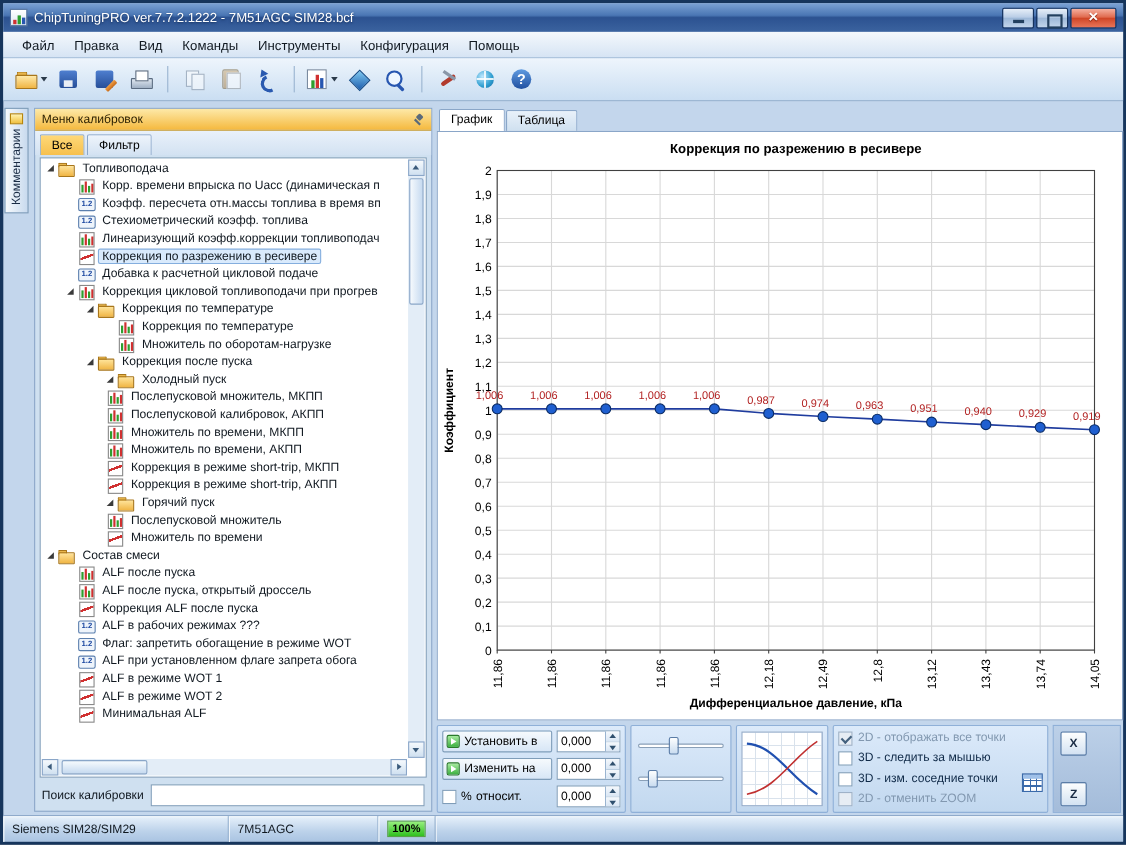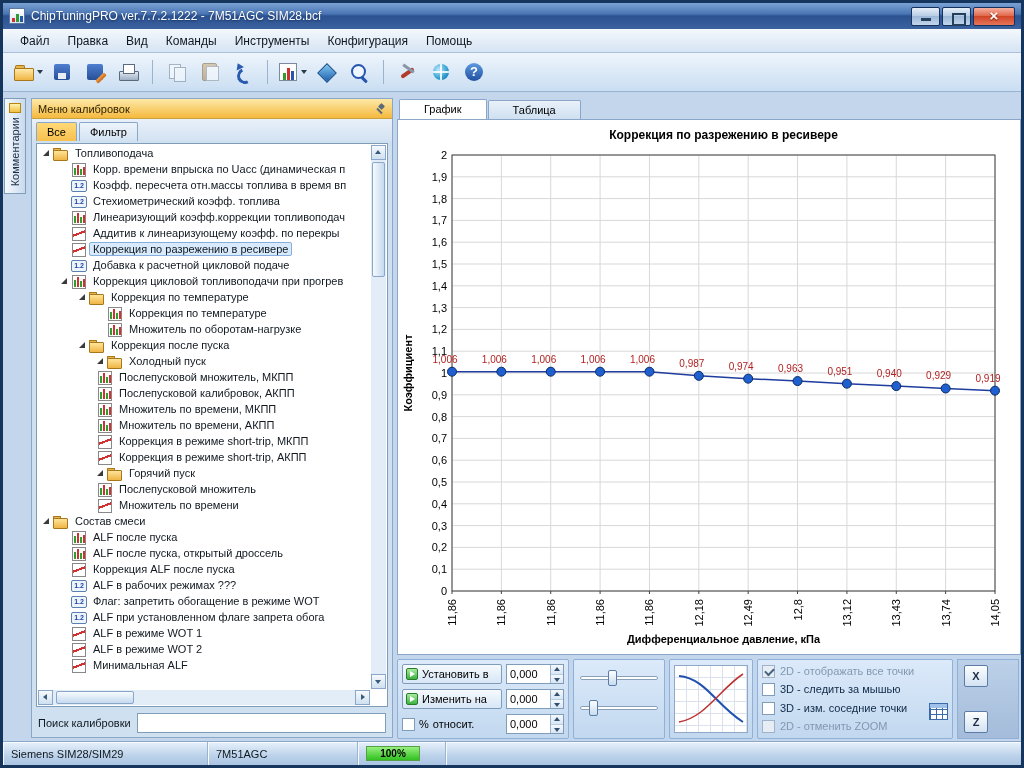--- a/index.html
+++ b/index.html
@@ -108,21 +108,21 @@
 .sbh.left::after{left:4px;border-right:4px solid #3a5a7a}
 .sbh.right::after{left:5px;border-left:4px solid #3a5a7a}
 .sb-thumb-h{position:absolute;top:1px;bottom:1px;left:18px;width:78px;background:linear-gradient(#f6fafd,#c6daf0);border:1px solid #8aa6c8;border-radius:2px}
 .searchrow{height:28px;display:flex;align-items:center;padding:3px 6px;gap:6px;flex:none}
 .search-label{font-size:11px;color:#101820}
 .search-input{flex:1;height:20px;border:1px solid #7f9db9;font-size:11px;padding:0 4px;background:#fff;outline:none}
 
 
 .rpanel{position:absolute;left:394px;top:95px;width:624px;height:557px}
 .rtabs{height:21px;display:flex;padding-left:2px;gap:1px;align-items:flex-end}
-.rtab{font-size:11px;padding:3px 24px;border:1px solid #8aa6c8;border-bottom:none;border-radius:2px 2px 0 0;background:linear-gradient(#e9f1fa,#cfe0f0)}
+.rtab{font-size:11px;padding:3px 10px;border:1px solid #8aa6c8;border-bottom:none;border-radius:2px 2px 0 0;background:linear-gradient(#e9f1fa,#cfe0f0)}
 .rtab.active{background:#fff;position:relative;z-index:2;padding-bottom:4px}
 .chartbox{position:absolute;left:0;top:21px;right:0;bottom:0;background:#fff;border:1px solid #8aa6c8;padding:1px}
 #chart-svg{font-family:"Liberation Sans","DejaVu Sans",sans-serif;display:block}
 
 
 .controls{position:absolute;left:394px;top:654px;width:624px;height:84px}
 .cpanel{position:absolute;top:2px;bottom:2px;background:linear-gradient(#dceafa,#c2d8ef);border:1px solid #8fb0d8;border-radius:2px}
 .p1{left:0;width:172px;padding:4px;display:flex;flex-direction:column;justify-content:space-between}
 .p2{left:176px;width:92px;padding:10px 6px;display:flex;flex-direction:column;gap:14px}
 .p3{left:272px;width:84px;display:flex;align-items:center;justify-content:center}
@@ -154,21 +154,21 @@
 .grid-icon{position:absolute;left:532px;top:46px;width:19px;height:17px;border:1px solid #3a6aaa;background:
  linear-gradient(#9fc0e8,#9fc0e8) 0 0/19px 4px no-repeat,
  repeating-linear-gradient(90deg,#3a6aaa 0 1px,transparent 1px 6px),
  repeating-linear-gradient(#3a6aaa 0 1px,transparent 1px 5px),#fff}
 .xzcol{position:absolute;left:560px;top:2px;bottom:2px;width:62px;background:linear-gradient(#bcd0e8,#a4bcda);border:1px solid #8fb0d8;display:flex;flex-direction:column;align-items:flex-start;justify-content:space-between;padding:5px 6px}
 .xz{width:24px;height:22px;border:1px solid #5a7ca6;border-radius:2px;background:linear-gradient(#fdfefe,#d3e2f2);font-size:11px;font-weight:bold;color:#1a2c45;font-family:inherit}
 
 
 .statusbar{position:absolute;left:0;right:0;bottom:0;height:24px;background:linear-gradient(#e7f1fb,#bcd2ea 60%,#aac4e2);border-top:1px solid #8aa6c8;display:flex;align-items:center;font-size:11px;color:#101820}
 .sseg{height:100%;display:flex;align-items:center;padding:0 8px;border-right:1px solid #9ab4d0;box-shadow:inset 1px 1px 0 #f6fafd}
-.s1{width:205px}.s2{width:150px}.s3{width:88px;justify-content:flex-start}.s4{flex:1;border-right:none}
+.s1{width:205px}.s2{width:136px}.s3{width:52px;justify-content:flex-start}.s4{flex:1;border-right:none}
 .progress{width:54px;height:15px;background:linear-gradient(#97f07e,#30c020);border:1px solid #58a048;font-size:10px;font-weight:bold;text-align:center;line-height:14px;color:#000}
 </style>
 </head>
 <body>
 
 <div class="win">
 
   <div class="titlebar">
     <span class="app-icon"></span>
     <span class="title-text">ChipTuningPRO ver.7.7.2.1222 - 7M51AGC SIM28.bcf</span>
@@ -283,25 +283,20 @@
             <span class="ti ic-num"></span>
             <span class="tlabel">Стехиометрический коэфф. топлива</span>
           </div>
 
           <div class="trow d1">
             <span class="arr"></span>
             <span class="ti ic-chart"></span>
             <span class="tlabel">Линеаризующий коэфф.коррекции топливоподач</span>
           </div>
 
-          <div class="trow d1">
-            <span class="arr"></span>
-            <span class="ti ic-curve"></span>
-            <span class="tlabel">Аддитив к линеаризующему коэфф. по перекры</span>
-          </div>
 
           <div class="trow d1 sel">
             <span class="arr"></span>
             <span class="ti ic-curve"></span>
             <span class="tlabel">Коррекция по разрежению в ресивере</span>
           </div>
 
           <div class="trow d1">
             <span class="arr"></span>
             <span class="ti ic-num"></span>

